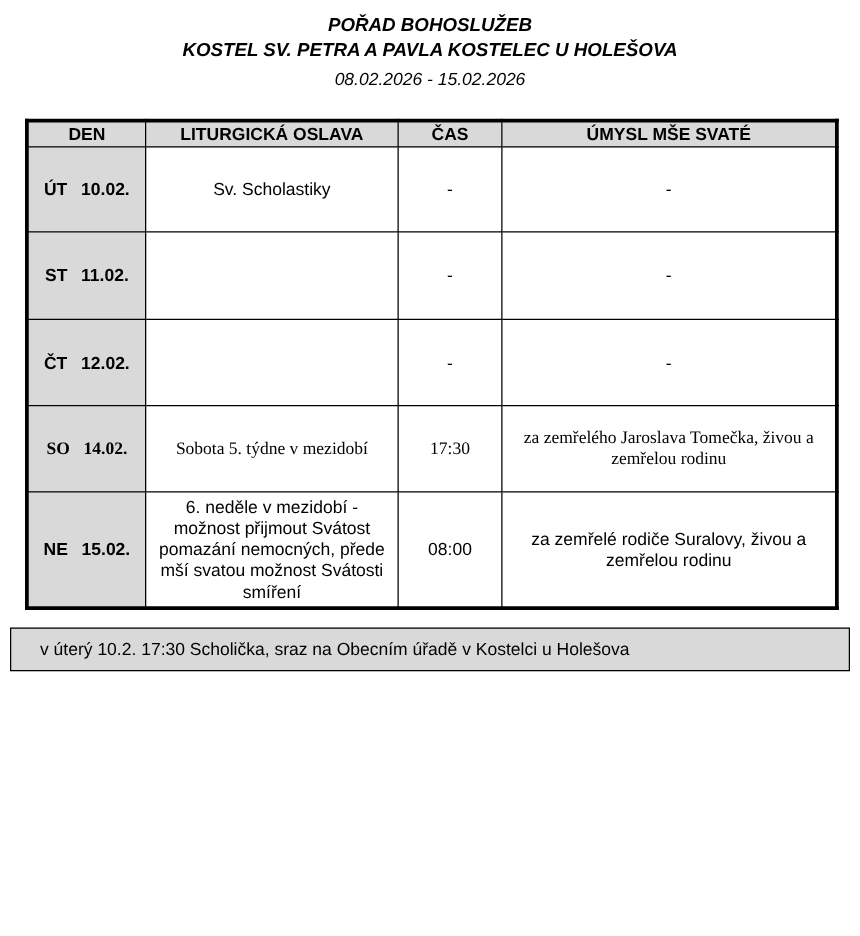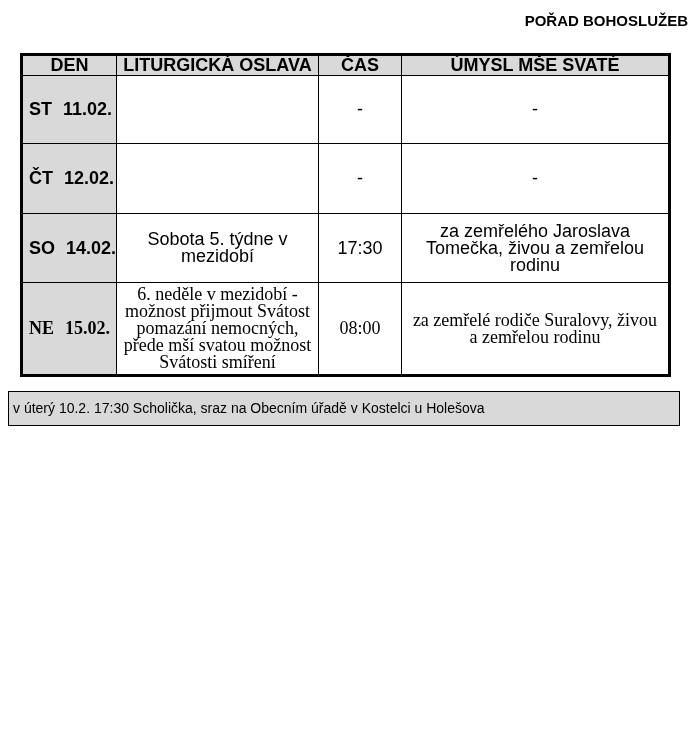--- a/index.html
+++ b/index.html
@@ -4,34 +4,34 @@
 <style>
   * { box-sizing: border-box; margin: 0; padding: 0; }
   html, body {
     width: 688px;
     background: var(--background, #ffffff);
     color: #000;
     font-family: "Liberation Sans", sans-serif;
   }
   body { height: 749px; overflow: hidden; }
 
-  .header { text-align: right; padding-top: 11px; }
+  .header { text-align: center; padding-top: 11px; font-style: italic; }
   .title-line { font-size: 15px; font-weight: bold; line-height: 20px; }
   .date-line { font-size: 14px; font-weight: normal; line-height: 20px; margin-top: 2px; }
 
   table.schedule {
     border-collapse: collapse;
     table-layout: fixed;
     width: 648px;
     margin: 22px auto 0 20px;
     border: 3px solid var(--border, #000);
   }
   table.schedule th, table.schedule td {
     border: 1px solid var(--border, #000);
-    font-size: 18px;
+    font-size: 14px;
     padding: 3px 6px;
     vertical-align: middle;
     text-align: center;
     line-height: 17px;
   }
   table.schedule th {
     background: var(--cell-shade, #d9d9d9);
     font-weight: bold;
     height: 20px;
     padding: 1px 4px;
@@ -54,49 +54,57 @@
   tbody tr:nth-child(7) td { height: 61px; }
   tbody tr:nth-child(8) td { height: 100px; }
 
   .footer-note {
     width: 672px;
     margin: 14px auto 0 8px;
     background: var(--cell-shade, #d9d9d9);
     border: 1px solid var(--border, #000);
     font-size: 14px;
     line-height: 17px;
-    padding: 8px 4px;
+    padding: 8px 23px;
     text-align: left;
   }
 </style>
 </head>
 <body>
 
 <div class="page">
 
   <div class="header">
     <div class="title-line">POŘAD BOHOSLUŽEB</div>
+    <div class="title-line">KOSTEL SV. PETRA A PAVLA KOSTELEC U HOLEŠOVA</div>
+    <div class="date-line">08.02.2026 - 15.02.2026</div>
   </div>
 
   <table class="schedule">
     <colgroup>
       <col style="width:95px">
       <col style="width:202px">
       <col style="width:83px">
       <col style="width:268px">
     </colgroup>
     <thead>
       <tr>
         <th>DEN</th>
         <th>LITURGICKÁ OSLAVA</th>
         <th>ČAS</th>
         <th>ÚMYSL MŠE SVATÉ</th>
       </tr>
     </thead>
     <tbody>
+      <tr>
+        <td class="den"><span>ÚT</span><span class="day-date">10.02.</span></td>
+        <td>Sv. Scholastiky</td>
+        <td>-</td>
+        <td>-</td>
+      </tr>
       <tr>
         <td class="den"><span>ST</span><span class="day-date">11.02.</span></td>
         <td></td>
         <td>-</td>
         <td>-</td>
       </tr>
       <tr>
         <td class="den"><span>ČT</span><span class="day-date">12.02.</span></td>
         <td></td>
         <td>-</td>

